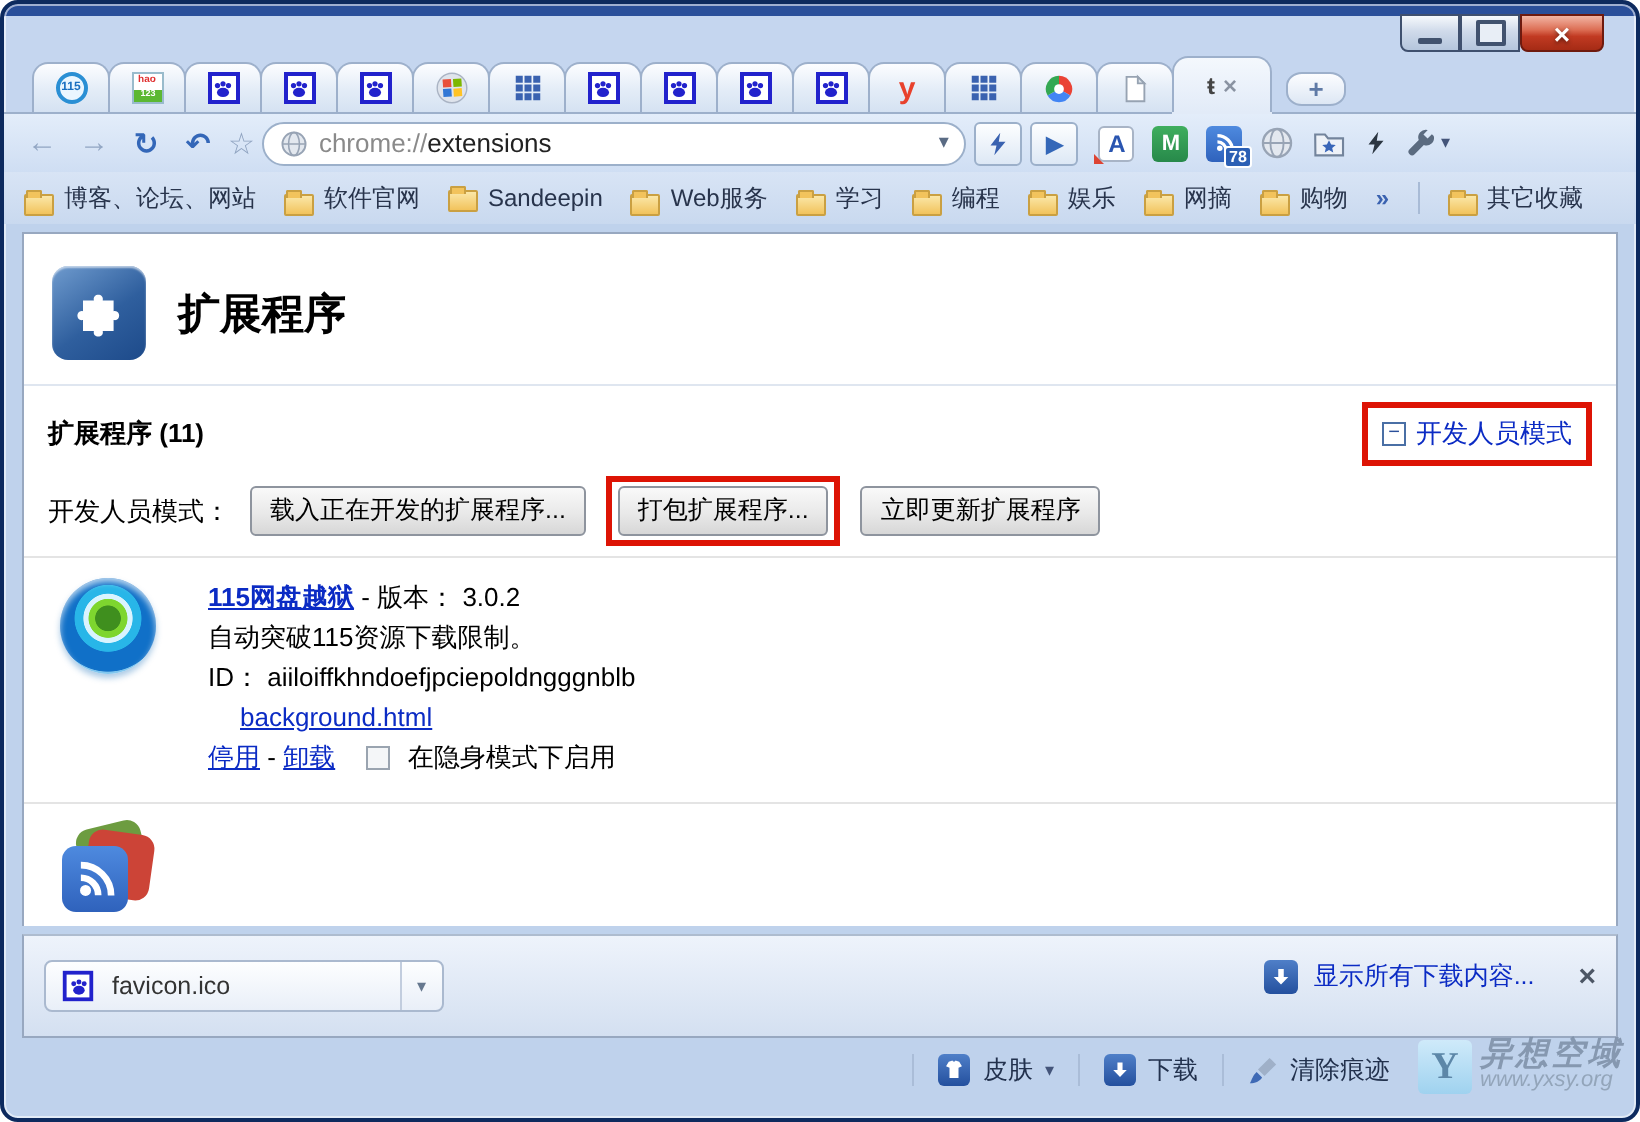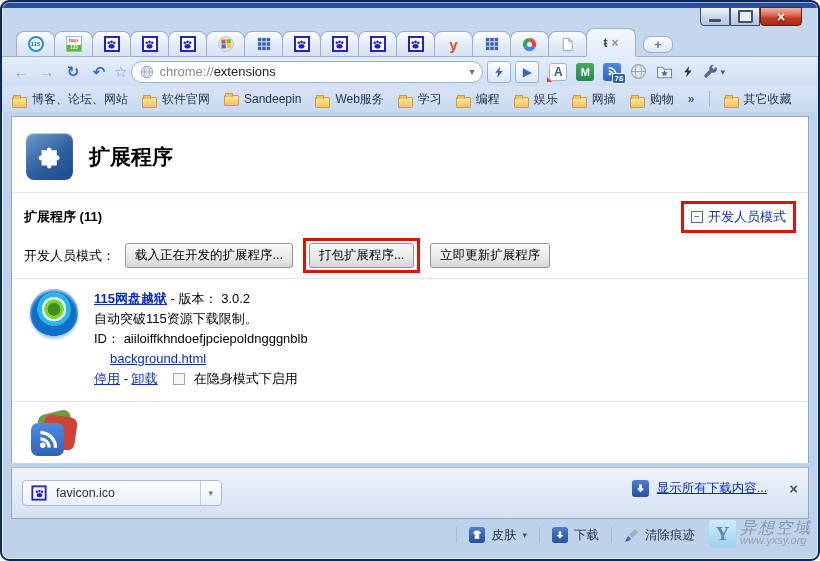--- a/index.html
+++ b/index.html
@@ -72,21 +72,21 @@
   .section-row { display:flex; align-items:center; justify-content:space-between; padding:8px 12px 6px; }
   .section-title { font-weight:bold; }
   .redbox { border:3px solid #dd1405; }
   .devmode-link { display:flex; align-items:center; gap:5px; color:#0b2bc4; cursor:pointer; padding:4px 7px; }
   .collapse-box { width:12px; height:12px; border:1px solid #4a6fa5; background:#fff; color:#2a4f9a; font-size:10px; line-height:10px; text-align:center; }
   .dev-row { display:flex; align-items:center; gap:10px; padding:4px 12px 10px; }
   .wbtn { font-size:12.5px; padding:3px 9px; border:1px solid #8e949e; border-radius:3px;
           background:linear-gradient(#f9f9f9,#e9e9e9 55%,#d7d7d7); cursor:pointer; white-space:nowrap; }
   .redbox-btn { border:3px solid #dd1405; padding:2px 3px; margin:-5px 0; }
   .ext-divider { border-top:1px solid #e4e4e4; }
-  .ext { display:flex; padding:10px 14px 12px 18px; gap:16px; }
+  .ext { display:flex; padding:10px 14px 12px 18px; gap:26px; }
   .ext-lines { line-height:20px; }
   .lnk { color:#0b2bc4; text-decoration:underline; cursor:pointer; }
   .ext-name { font-weight:bold; }
   .indent { padding-left:16px; }
   .cb { width:12px; height:12px; border:1px solid #9aa4b0; background:#f4f6f8; display:inline-block; vertical-align:-2px; margin:0 5px 0 12px; cursor:pointer;}
   .icon-115 { width:48px; height:48px; border-radius:50%; flex:0 0 auto;
      background:radial-gradient(circle at 50% 42%, #3f8f1e 0 17%, #7ed62f 18% 26%, #d9f4ff 27% 33%, #28b6e8 34% 45%, #1070c8 46% 72%, #7cc4ee 73% 86%, #cfe9fa 87%); box-shadow:inset 0 2px 3px rgba(255,255,255,.7), 0 2px 3px rgba(40,120,190,.4); }
   .icon-gr { width:48px; height:48px; position:relative; flex:0 0 auto; }
   .gr-sq { position:absolute; width:33px; height:33px; border-radius:7px; }
   .gr-green { background:#6d9c40; top:0; left:10px; transform:rotate(-14deg); }
@@ -94,34 +94,34 @@
   .gr-blue { background:linear-gradient(#4e8adf,#2f62bc); top:11px; left:1px; display:flex; align-items:center; justify-content:center; }
   
   .dlbar { flex:0 0 37px; margin:0 9px; border:1px solid #98a8c0; border-top:1px solid #aebccf;
            background:linear-gradient(#eef3fb,#d4e0f1); display:flex; align-items:flex-start; padding:12px 10px; }
   .dl-item { width:200px; height:26px; background:linear-gradient(#fdfeff,#e9eff8); border:1px solid #aab9cf; border-radius:4px;
              display:flex; align-items:center; gap:9px; padding:0 8px; cursor:pointer; }
   .dl-name { font-size:12.5px; color:#333; flex:1; }
   .dl-caret { color:#66788f; font-size:9px; border-left:1px solid #c2cdde; padding-left:7px; align-self:stretch; display:flex; align-items:center; cursor:pointer;}
   .dl-right { margin-left:auto; display:flex; align-items:center; gap:8px; }
   .dl-sq { width:17px; height:17px; border-radius:3px; background:linear-gradient(#4f7fc8,#24509e); display:flex; align-items:center; justify-content:center; cursor:pointer;}
-  .dl-show { font-size:12.5px; color:#0b2bc4; text-decoration:underline; cursor:pointer; }
+  .dl-show { font-size:12.5px; color:#0b2bc4; cursor:pointer; }
   .dl-close { font-size:15px; font-weight:bold; color:#4c5665; margin-left:14px; cursor:pointer; }
   
   .statusbar { flex:0 0 28px; margin:2px 3px 0; display:flex; align-items:center; justify-content:flex-end;
                gap:0; font-size:12.5px; color:#22314d; }
   .sb-group { display:flex; align-items:center; gap:6px; padding:0 12px; cursor:pointer; }
   .sb-sep { width:1px; height:16px; background:#aabdd8; }
   .sb-caret { font-size:9px; color:#44557a; }
   .bottom-pad { flex:0 0 10px; }
   .watermark { position:absolute; right:6px; bottom:12px; display:flex; align-items:center; gap:4px; z-index:9; pointer-events:none; }
   .wm-logo { width:27px; height:27px; background:linear-gradient(#cfeafa,#9fd2ef); border-radius:3px; display:flex; align-items:center; justify-content:center;
              color:#5d87a8; font-weight:bold; font-size:19px; font-family:"Liberation Serif",serif; }
   .wm-text { line-height:13px; }
-  .wm-cn { font-size:16px; font-weight:normal; color:#7d8fa6; letter-spacing:2px; opacity:.85; font-style:italic;}
+  .wm-cn { font-size:16px; font-weight:bold; color:#7d8fa6; letter-spacing:2px; opacity:.85; font-style:italic;}
   .wm-url { font-size:11px; font-style:italic; color:#93a5ba; }
 </style>
 </head>
 <body>
 
 <svg width="0" height="0" style="position:absolute">
   <defs>
     <symbol id="s-paw" viewBox="0 0 16 16">
         <circle cx="4" cy="5.5" r="1.9" fill="currentColor"></circle>
         <circle cx="8" cy="4.2" r="1.9" fill="currentColor"></circle>

